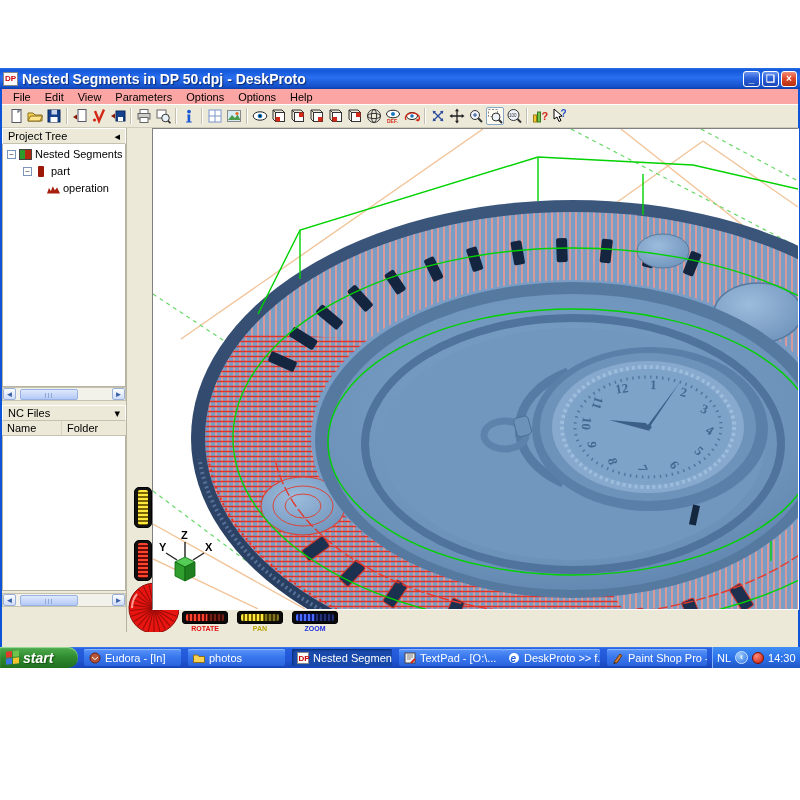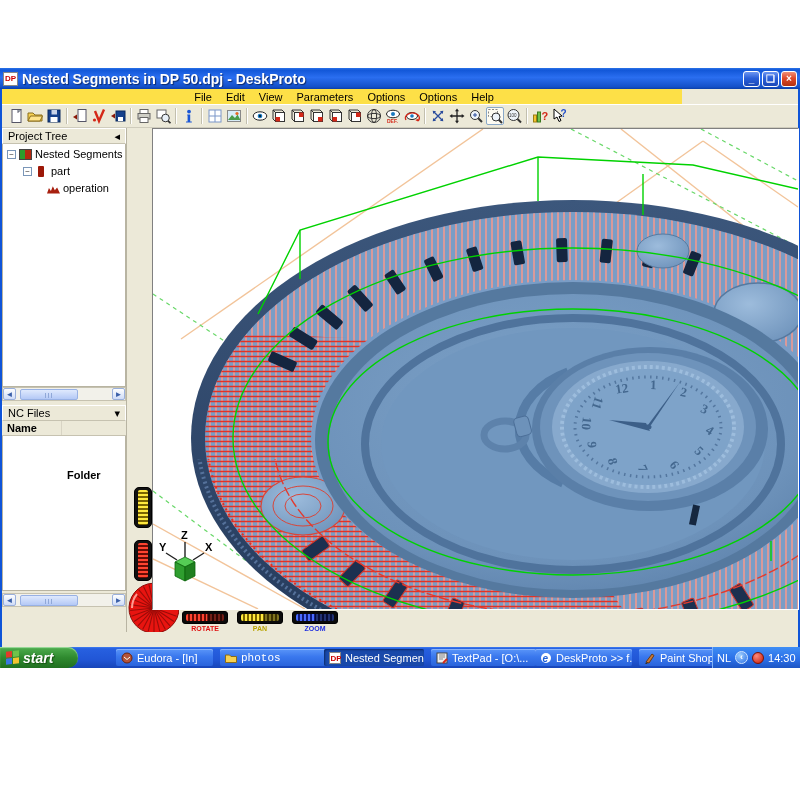--- a/index.html
+++ b/index.html
@@ -14,22 +14,22 @@
     display:flex;align-items:center;padding:0 3px;}
   .titlebar .appicon{width:15px;height:14px;background:#fff;border:1px solid #888;
     font-size:8px;font-weight:bold;color:#c00;line-height:12px;text-align:center;margin-right:4px;}
   .titlebar .title{color:#fff;font-weight:bold;font-size:14px;text-shadow:1px 1px 1px #0a2a70;
     flex:1;white-space:nowrap;overflow:hidden;}
   .winbtn{width:17px;height:16px;margin-left:2px;border:1px solid #fff;border-radius:3px;
     color:#fff;font-size:10px;font-weight:bold;line-height:14px;text-align:center;
     background:linear-gradient(180deg,#6d96f2,#2a5fd8 45%,#1b48b8);}
   .winbtn.close{background:linear-gradient(180deg,#f09078,#e0492a 45%,#b23010);width:16px;}
   
-  .menubar{position:absolute;left:0;top:21px;width:680px;height:15px;background:#fde047;
-    display:flex;align-items:center;padding-left:4px;gap:0;justify-content:center;}
+  .menubar{position:absolute;left:0;top:21px;width:796px;height:15px;background:#fca5a5;
+    display:flex;align-items:center;padding-left:4px;gap:0;}
   .menu-item{padding:1px 7px;cursor:default;}
   .toolbar{position:absolute;left:0;top:36px;width:796px;height:24px;background:#ece9d8;
     border-top:1px solid #fff;border-bottom:1px solid #cfccbc;display:flex;align-items:center;padding-left:4px;}
   .tbi{width:18px;height:18px;margin:0 0.5px;display:inline-flex;align-items:center;justify-content:center;}
   .tbi svg{display:block;}
   .tbi.pressed{background:#fdfbf2;border:1px solid #89a8c8;border-radius:2px;}
   .tbsep{width:7px;height:18px;position:relative;}
   .tbsep:after{content:"";position:absolute;left:3px;top:1px;width:1px;height:16px;background:#c2bfae;border-right:1px solid #fff;}
   
   .leftpanel{position:absolute;left:0;top:60px;width:125px;height:504px;background:#ece9d8;border-right:1px solid #b8b4a2;}
@@ -45,21 +45,21 @@
   .icon-oper{width:13px;height:8px;margin-top:3px;background:#a82010;
     clip-path:polygon(0 100%,15% 30%,30% 70%,45% 10%,60% 60%,78% 25%,100% 100%);}
   .hscroll{height:14px;background:#f2f1ea;border:1px solid #c6c2b0;display:flex;align-items:center;}
   .sbtn{width:13px;height:12px;background:linear-gradient(180deg,#fdfefe,#cfdcf8);border:1px solid #9ab0dc;
     border-radius:2px;color:#3a5fa8;font-size:8px;line-height:11px;text-align:center;flex:none;}
   .sthumb{height:11px;width:58px;margin-left:4px;border:1px solid #98b1e4;border-radius:2px;
     background:linear-gradient(180deg,#dfe9fd,#b4c9f6);position:relative;}
   .sthumb:after{content:"";position:absolute;left:50%;top:3px;width:7px;height:5px;margin-left:-4px;
     background:repeating-linear-gradient(90deg,#90a8d8 0 1px,transparent 1px 3px);}
   .strack{flex:1;}
-  .colhdr{height:15px;background:#ece9d8;border-bottom:1px solid #c6c2b0;display:flex;font-weight:bold;}
+  .colhdr{height:15px;background:#ece9d8;border-bottom:1px solid #c6c2b0;display:flex;}
   .colcell{padding:1px 5px;border-right:1px solid #d8d4c4;}
   .nclist{background:#fff;height:155px;border:1px solid #b8b4a2;border-top:none;}
   
   .vgauge{position:absolute;width:18px;height:41px;background:#111;border-radius:5px;border:1px solid #000;padding:2px 3px;}
   .vgauge .fill{width:100%;height:100%;border-radius:2px;}
   .vg-yellow .fill{background:repeating-linear-gradient(180deg,#ffe93e 0 2px,#7a6400 2px 4px);}
   .vg-red .fill{background:repeating-linear-gradient(180deg,#ff4430 0 2px,#6a0c04 2px 4px);}
   .ledbar{position:absolute;width:46px;height:13px;background:#0a0a0a;border-radius:3px;border:1px solid #000;padding:2px 3px;}
   .ledbar .fill{width:100%;height:100%;border-radius:2px;}
   .led-red .fill{background:linear-gradient(90deg,rgba(0,0,0,0) 0 55%,rgba(0,0,0,.55) 55%),
@@ -78,21 +78,21 @@
   .taskbar{position:absolute;left:0;top:647px;width:800px;height:21px;
     background:linear-gradient(180deg,#3f7ef2 0%,#2760e0 8%,#2156d6 60%,#1745b8 100%);}
   .startbtn{position:absolute;left:0;top:0;height:21px;width:78px;border-radius:0 10px 10px 0;
     background:linear-gradient(180deg,#4fae4f,#2f8a2f 50%,#1f701f);box-shadow:inset 0 1px 1px #9fdc9f;
     display:flex;align-items:center;padding-left:6px;color:#fff;font-weight:bold;font-style:italic;
     font-size:14px;text-shadow:1px 1px 1px #14500f;gap:4px;}
   .winflag{width:13px;height:13px;display:grid;grid-template-columns:6px 6px;grid-template-rows:6px 6px;gap:1px;transform:skewY(-6deg);}
   .winflag i{display:block;}
   .taskbtn{position:absolute;top:2px;height:17px;border-radius:2px;display:flex;align-items:center;gap:4px;
     padding:0 5px;color:#fff;font-size:11px;white-space:nowrap;overflow:hidden;
-    background:linear-gradient(180deg,#5a95f8,#3a78ee 45%,#2a64dc);box-shadow:inset 0 1px 0 #8ab4fa;margin-left:32px;}
+    background:linear-gradient(180deg,#5a95f8,#3a78ee 45%,#2a64dc);box-shadow:inset 0 1px 0 #8ab4fa;}
   .taskbtn.active{background:#1949aa;box-shadow:inset 1px 1px 2px #0c2a6a;}
   .tbicon{width:12px;height:12px;flex:none;}
   .tray{position:absolute;right:0;top:0;height:21px;width:88px;
     background:linear-gradient(180deg,#3f8ef5 0%,#2a6ee6 60%,#1d55c4 100%);
     border-left:1px solid #7fb2f8;display:flex;align-items:center;gap:4px;padding:0 4px;color:#fff;}
   .traycircle{width:13px;height:13px;border-radius:50%;background:radial-gradient(circle at 35% 30%,#9fd0ff,#2a6ee6);
     border:1px solid #cfe4ff;color:#fff;font-size:9px;line-height:11px;text-align:center;font-weight:bold;}
   .trayred{width:12px;height:12px;border-radius:50%;background:radial-gradient(circle at 35% 30%,#ff8a7a,#c01808);border:1px solid #801000;}
 </style>
 </head>
@@ -337,21 +337,21 @@
         <div class="strack"></div>
         <div class="sbtn">►</div>
       </div>
       <div style="height:4px;"></div>
       <div class="pane-header">
         <span>NC Files</span>
         <span>▾</span>
       </div>
       <div class="colhdr">
         <div class="colcell" style="width:60px;">Name</div>
-        <div class="colcell" style="flex:1;border-right:none;margin-top:47px;">Folder</div>
+        <div class="colcell" style="flex:1;border-right:none;">Folder</div>
       </div>
       <div class="nclist"></div>
       <div class="hscroll" style="margin-top:2px;">
         <div class="sbtn">◄</div>
         <div class="sthumb"></div>
         <div class="strack"></div>
         <div class="sbtn">►</div>
       </div>
     </div>
 
@@ -571,21 +571,21 @@
       <span>start</span>
     </div>
     <div id="taskbuttons">
         <div class="taskbtn" style="left: 84px; width: 97px;">
           <svg class="tbicon" width="12" height="12" viewBox="0 0 12 12">
             <circle cx="6" cy="6" r="5" fill="#b4543a" stroke="#6a2410"></circle>
             <path d="M3,5 l3,2.5 L9,5" stroke="#ffe" fill="none"></path>
           </svg>
           <span>Eudora - [In]</span>
         </div>
-        <div class="taskbtn" style="left: 188px; width: 108px; font-family: Liberation Mono, monospace;">
+        <div class="taskbtn" style="left: 188px; width: 97px;">
           <svg class="tbicon" width="12" height="12" viewBox="0 0 12 12">
             <path d="M0.5,3 h4 l1.5,1.5 h5.5 v6 H0.5 z" fill="#f7d254" stroke="#8a6d1a"></path>
           </svg>
           <span>photos</span>
         </div>
         <div class="taskbtn active" style="left: 292px; width: 100px;">
           <svg class="tbicon" width="12" height="12" viewBox="0 0 12 12">
             <rect x="0.5" y="0.5" width="11" height="11" fill="#fff" stroke="#888"></rect>
             <text x="1.5" y="9" font-size="8" font-weight="bold" fill="#c00">DP</text>
           </svg>

